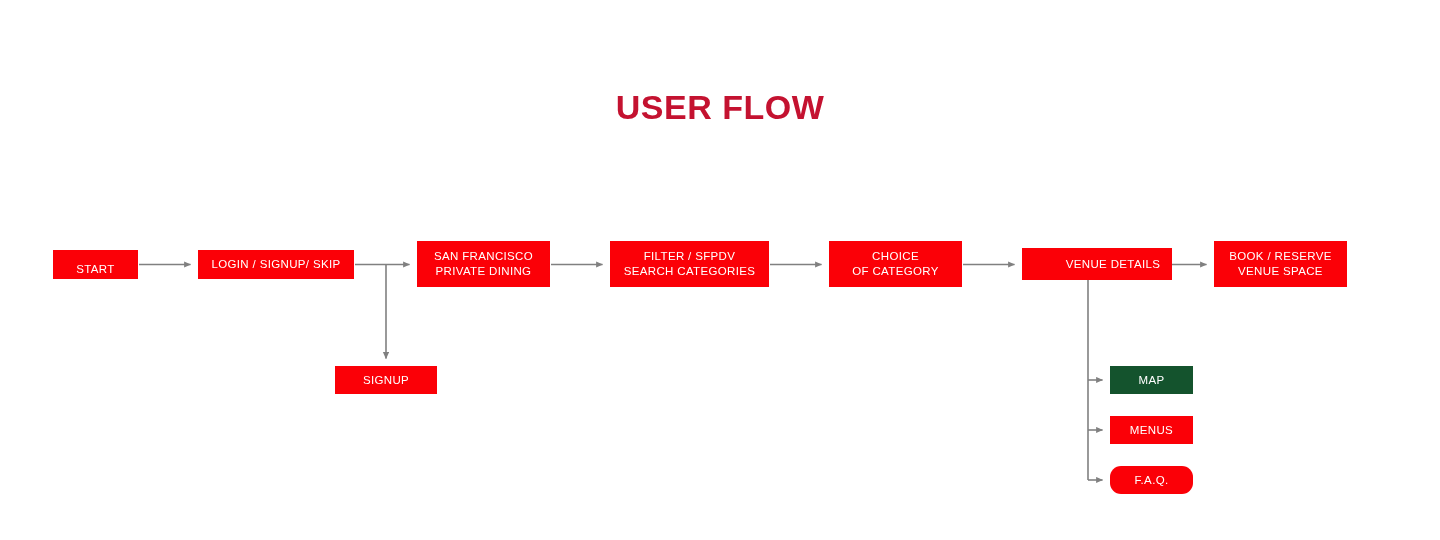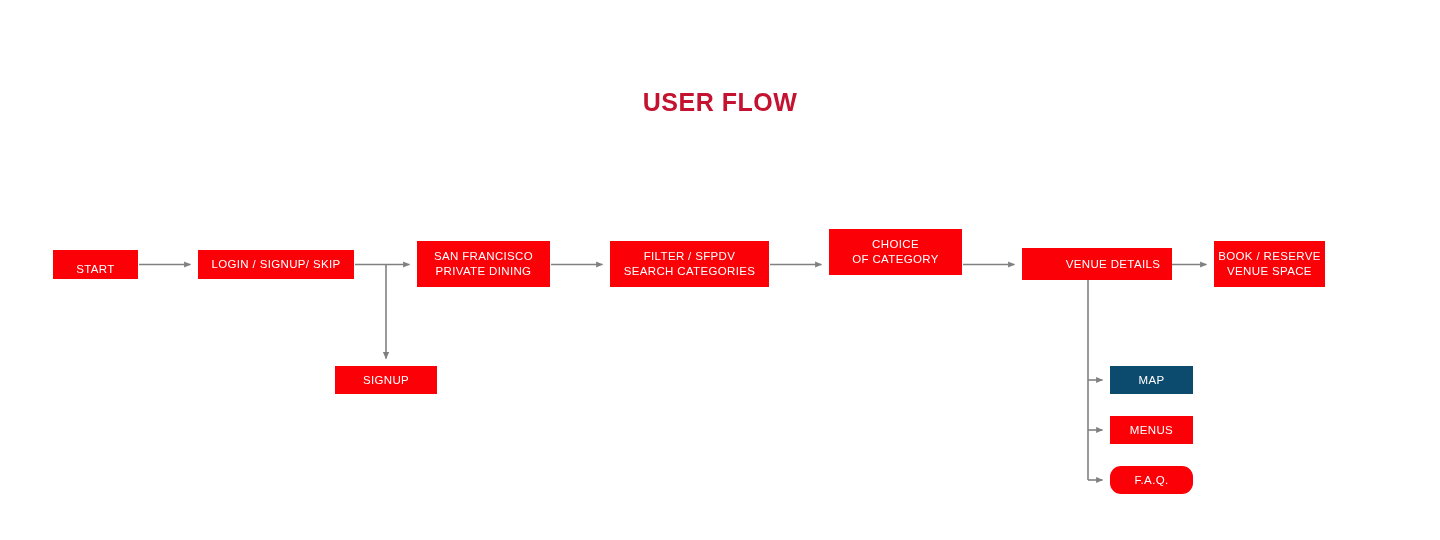--- a/index.html
+++ b/index.html
@@ -23,21 +23,21 @@
     height: 540px;
   }
 
   
   .title {
     position: absolute;
     left: 0;
     top: 88px;
     width: 1440px;
     text-align: center;
-    font-size: 25px;
+    font-size: 34px;
     font-weight: bold;
     letter-spacing: 0.5px;
     color: #c41230;
     user-select: none;
   }
 
   
   .connectors {
     position: absolute;
     left: 0;
@@ -125,39 +125,39 @@
     </span>
   </div>
 
   <div class="node" style="left: 610px; top: 241px; width: 159px; height: 46px; background: rgb(251, 0, 7); color: rgb(255, 255, 255);">
     <span>
       <span>FILTER / SFPDV</span>
       <span class="line2">SEARCH CATEGORIES</span>
     </span>
   </div>
 
-  <div class="node" style="left: 829px; top: 229px; width: 133px; height: 46px; background: rgb(251, 0, 7); color: rgb(255, 255, 255);">
+  <div class="node" style="left: 829px; top: 241px; width: 133px; height: 46px; background: rgb(251, 0, 7); color: rgb(255, 255, 255);">
     <span>
       <span>CHOICE</span>
       <span class="line2">OF CATEGORY</span>
     </span>
   </div>
 
   <div class="node" style="left: 1022px; top: 248px; width: 150px; height: 32px; background: rgb(251, 0, 7); color: rgb(255, 255, 255); padding-left: 36px;">
     <span>VENUE DETAILS</span>
   </div>
 
-  <div class="node" style="left: 1214px; top: 241px; width: 111px; height: 46px; background: rgb(251, 0, 7); color: rgb(255, 255, 255);">
+  <div class="node" style="left: 1214px; top: 241px; width: 133px; height: 46px; background: rgb(251, 0, 7); color: rgb(255, 255, 255);">
     <span>
       <span>BOOK / RESERVE</span>
       <span class="line2">VENUE SPACE</span>
     </span>
   </div>
 
-  <div class="node" style="left: 1110px; top: 366px; width: 83px; height: 28px; background: #0c4a6e; color: rgb(255, 255, 255);">
+  <div class="node" style="left: 1110px; top: 366px; width: 83px; height: 28px; background: #14532d; color: rgb(255, 255, 255);">
     <span>MAP</span>
   </div>
 
   <div class="node" style="left: 1110px; top: 416px; width: 83px; height: 28px; background: rgb(251, 0, 7); color: rgb(255, 255, 255);">
     <span>MENUS</span>
   </div>
 
   <div class="node" style="left: 1110px; top: 466px; width: 83px; height: 28px; background: rgb(251, 0, 7); color: rgb(255, 255, 255); border-radius: 11px;">
     <span>F.A.Q.</span>
   </div>

